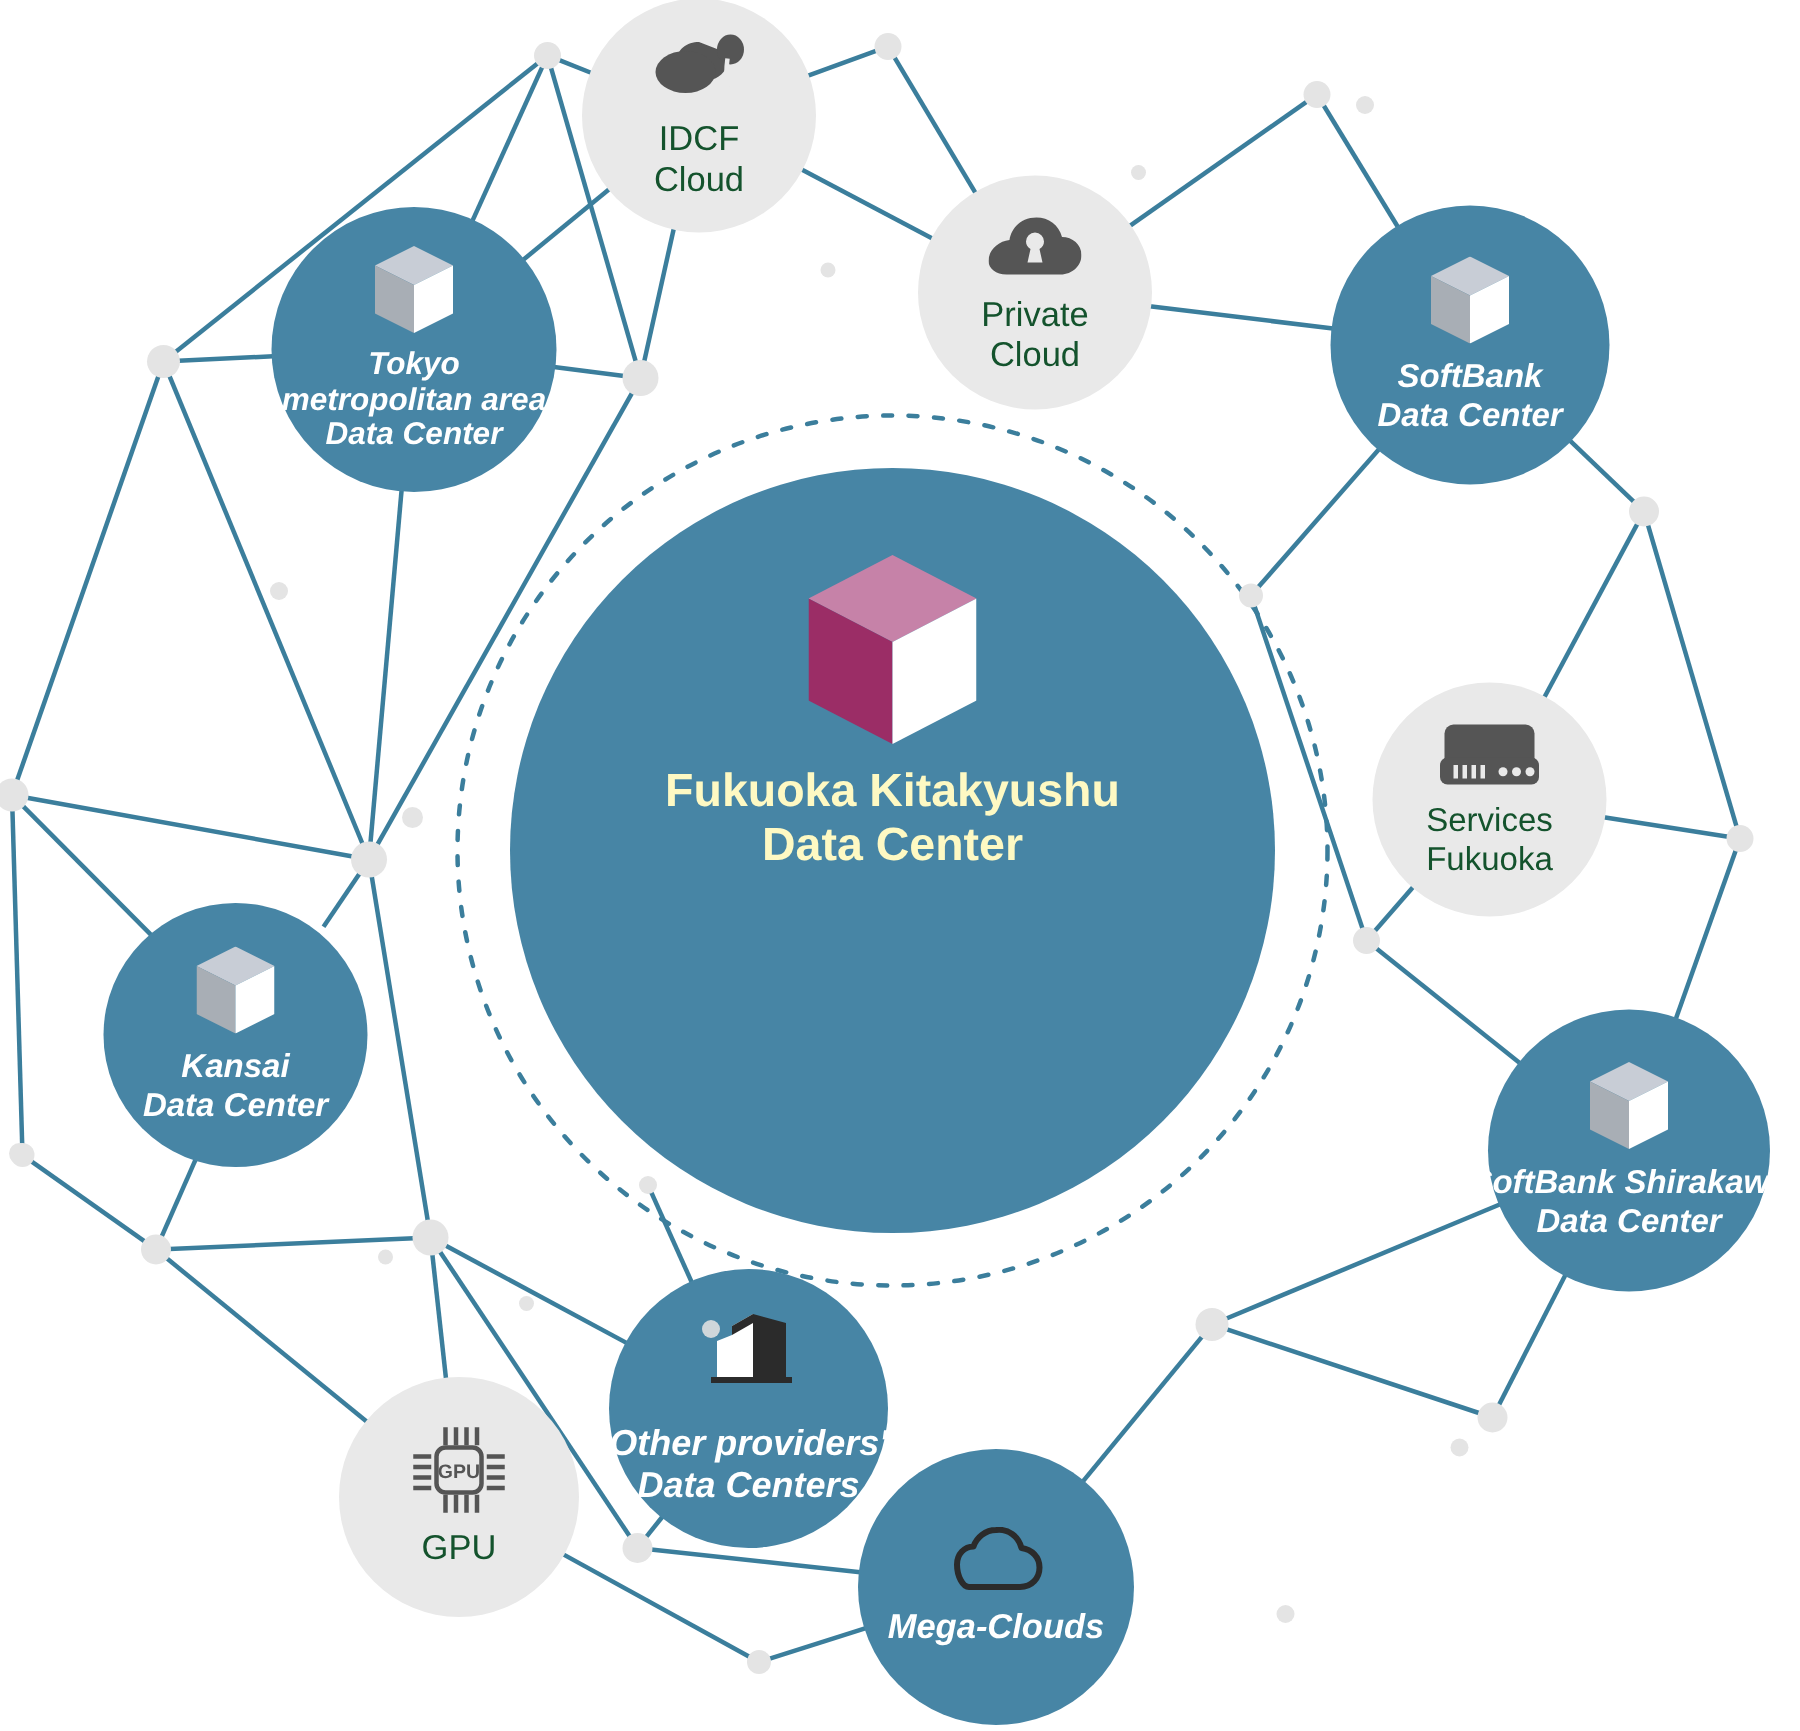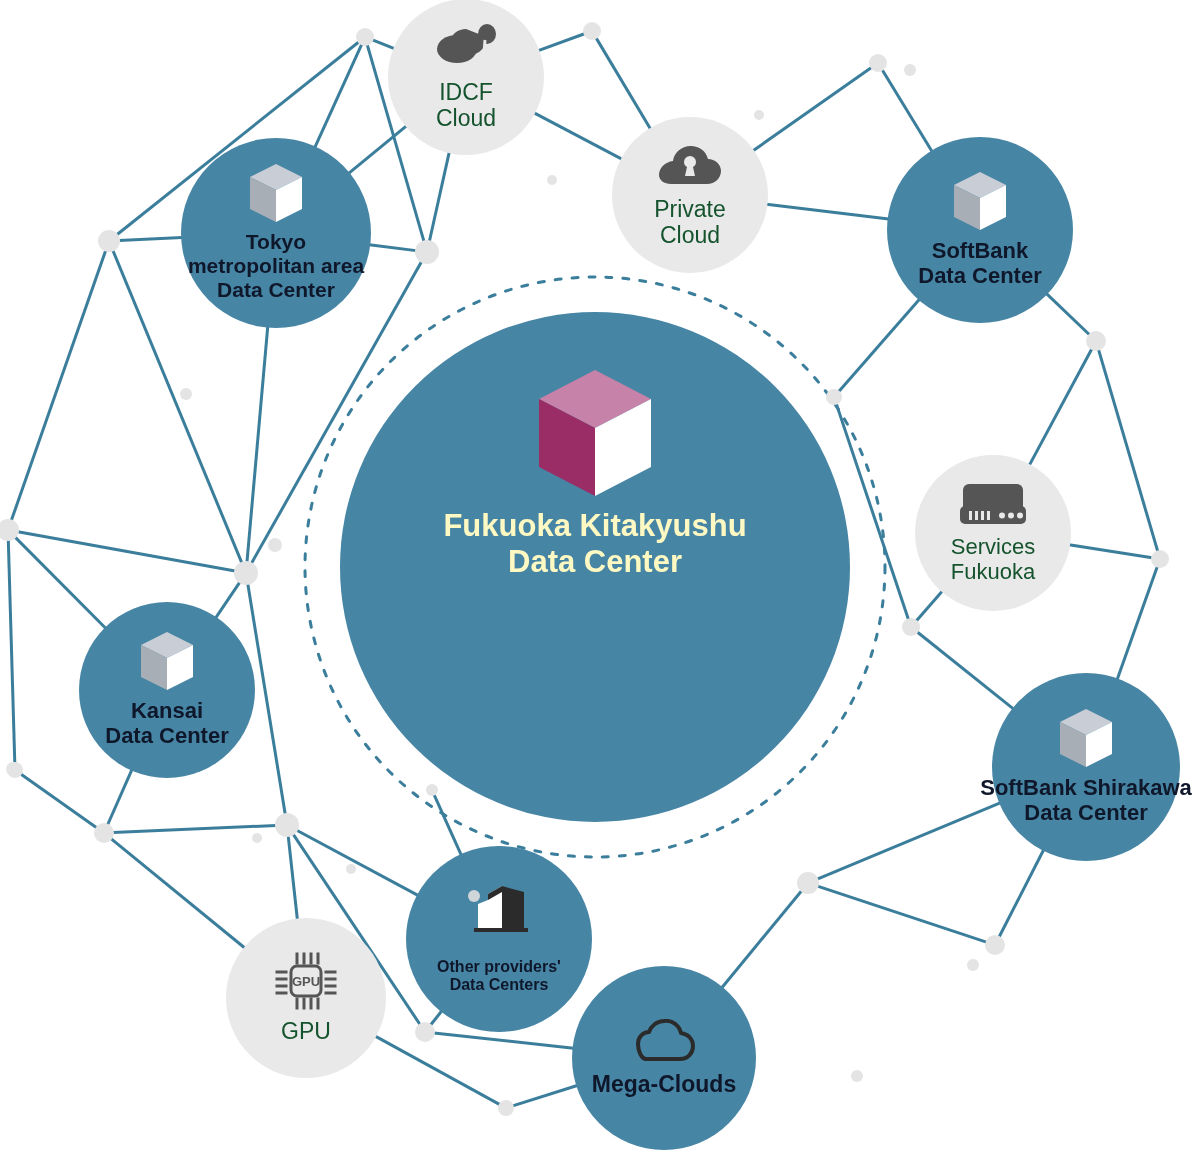--- a/index.html
+++ b/index.html
@@ -3,21 +3,21 @@
 <meta charset="utf-8">
 <style>
   html,body{margin:0;padding:0;background:#ffffff;}
   body{font-family:"Liberation Sans", sans-serif;}
   #stage{position:relative;width:1200px;height:1154px;background:#fff;overflow:hidden;}
   #net{position:absolute;left:0;top:0;width:1200px;height:1154px;}
   .node{position:absolute;border-radius:50%;display:flex;flex-direction:column;
         align-items:center;justify-content:center;text-align:center;box-sizing:border-box;}
   .node .lbl{line-height:1.14;white-space:nowrap;}
   .blue{background:#4785a5;}
-  .blue .lbl{color:#0f172a;font-weight:600;}
+  .blue .lbl{color:#ffffff;font-weight:600;font-style:italic;}
   .gray{background:#e9e9e9;}
   .gray .lbl{color:#14532d;font-weight:400;}
   .ico{display:block;}
   .core-circle{position:absolute;left:340px;top:312px;width:510px;height:510px;border-radius:50%;
      background:#4785a5;display:flex;flex-direction:column;align-items:center;justify-content:flex-start;}
   .core-title{color:#fef9c3;font-weight:700;font-size:31px;line-height:1.17;text-align:center;margin-top:8px;}
   .core-sub{color:#161616;font-weight:700;font-size:26px;text-align:center;margin-top:14px;}
   .core-desc{color:#161616;font-weight:500;font-size:19px;line-height:1.22;text-align:center;margin-top:8px;}
   .cube-wrap{margin-top:58px;}
 </style>
@@ -194,21 +194,21 @@
         <div class="ico"><svg width="52" height="58" viewBox="0 0 52 58">
         <polygon points="26,0 52,13 26,26 0,13" fill="#c8cdd6"></polygon>
         <polygon points="0,13 26,26 26,58 0,45" fill="#a8aeb5"></polygon>
         <polygon points="52,13 52,45 26,58 26,26" fill="#ffffff"></polygon>
       </svg></div>
         <div class="lbl" style="font-size: 22px; margin-top: 4px;">
           <div>SoftBank Shirakawa</div>
           <div>Data Center</div>
         </div>
       </div>
-      <div class="node blue" style="left: 79px; top: 602px; width: 176px; height: 176px;">
+      <div class="node blue" style="left: 69px; top: 602px; width: 176px; height: 176px;">
         <div class="ico"><svg width="52" height="58" viewBox="0 0 52 58">
         <polygon points="26,0 52,13 26,26 0,13" fill="#c8cdd6"></polygon>
         <polygon points="0,13 26,26 26,58 0,45" fill="#a8aeb5"></polygon>
         <polygon points="52,13 52,45 26,58 26,26" fill="#ffffff"></polygon>
       </svg></div>
         <div class="lbl" style="font-size: 22px; margin-top: 4px;">
           <div>Kansai</div>
           <div>Data Center</div>
         </div>
       </div>
@@ -229,21 +229,21 @@
       </div>
       <div class="node blue" style="left: 406px; top: 846px; width: 186px; height: 186px;">
         <div class="ico"><svg width="66" height="50" viewBox="0 0 66 50">
         <circle cx="8" cy="12" r="6" fill="#cfd6da"></circle>
         <polygon points="36,2 58,8 58,44 36,44" fill="#2b2b2b"></polygon>
         <polygon points="36,2 36,44 22,44 22,10" fill="#ffffff"></polygon>
         <polygon points="22,16 22,44 12,44 12,20" fill="#ffffff"></polygon>
         <rect x="8" y="44" width="54" height="4" fill="#2b2b2b"></rect>
         <polygon points="22,10 36,2 36,8 22,16" fill="#2b2b2b"></polygon>
       </svg></div>
-        <div class="lbl" style="font-size: 16px; margin-top: 20px;">
+        <div class="lbl" style="font-size: 24px; margin-top: 20px;">
           <div>Other providers'</div>
           <div>Data Centers</div>
         </div>
       </div>
       <div class="node blue" style="left: 572px; top: 966px; width: 184px; height: 184px;">
         <div class="ico"><svg width="64" height="44" viewBox="0 0 64 44">
         <path d="M14 40h34c8 0 13-6 13-13 0-7-5-12-12-13-2-8-9-13-17-12-7 0-13 5-15 11-6 0-11 5-11 12 0 8 4 15 8 15z" fill="none" stroke="#2b2b2b" stroke-width="4" stroke-linejoin="round"></path>
       </svg></div>
         <div class="lbl" style="font-size: 23px; margin-top: 4px;">
           <div>Mega-Clouds</div>

